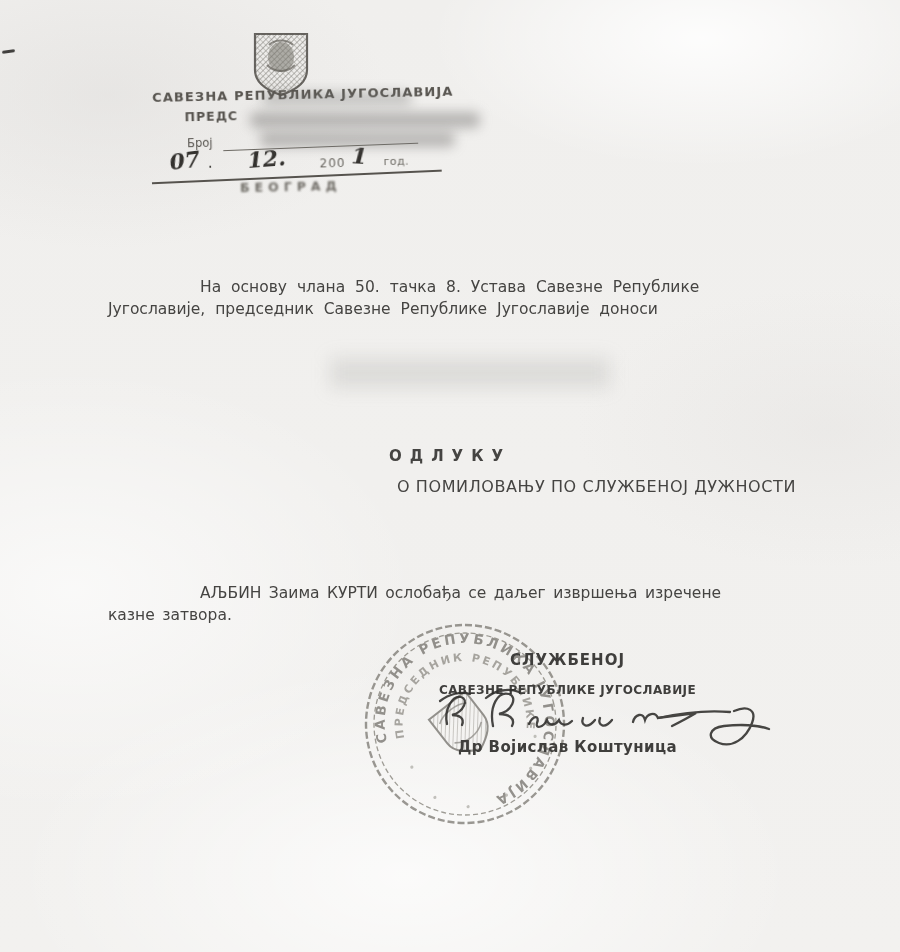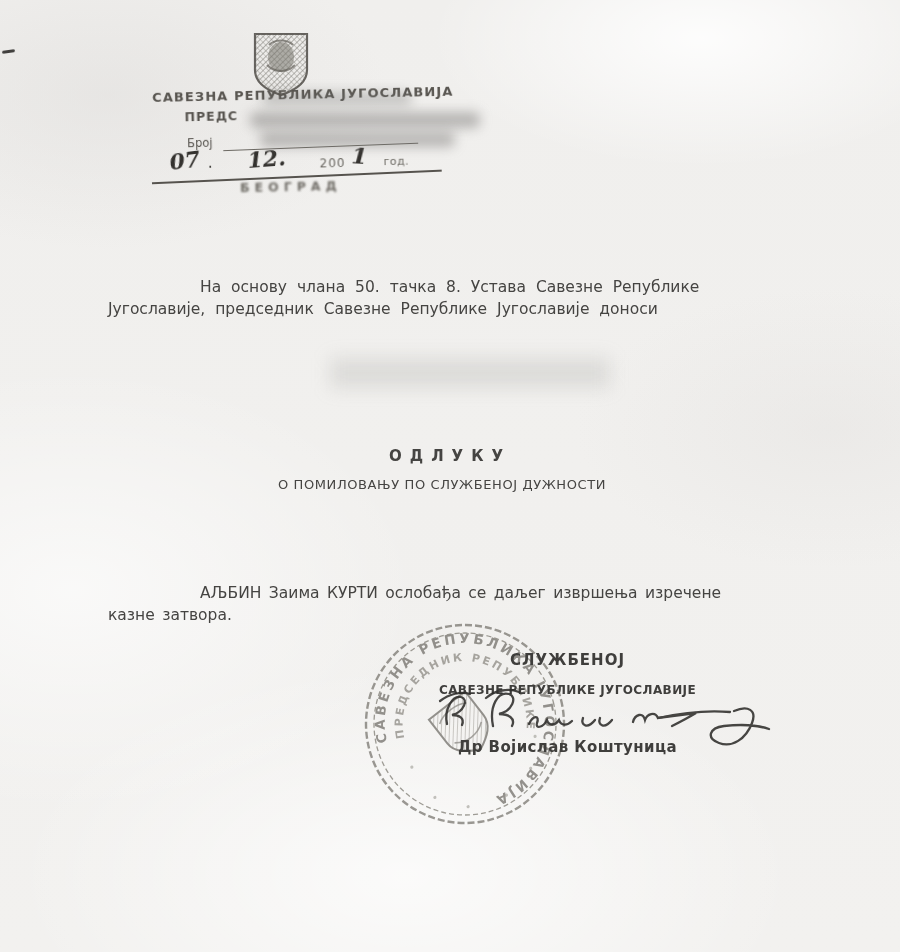--- a/index.html
+++ b/index.html
@@ -39,21 +39,21 @@
   .smudge{background:rgba(125,123,121,.5);border-radius:6px;filter:blur(6px);}
   .smudge-a{left:262px;top:92px;width:150px;height:13px;background:rgba(110,108,106,.35);}
   .smudge-b{left:250px;top:112px;width:230px;height:16px;}
   .smudge-c{left:260px;top:132px;width:195px;height:15px;background:rgba(115,113,111,.45);}
   .smudge-faint{left:330px;top:358px;width:280px;height:30px;background:rgba(150,148,146,.22);filter:blur(9px);}
   
   .para{color:#454442;font-size:15.5px;line-height:22px;white-space:pre-line;text-indent:92px;filter:blur(.3px);}
   .intro{left:108px;top:276px;width:662px;word-spacing:5px;}
   .decision{left:108px;top:582px;width:662px;word-spacing:2.5px;}
   .doc-title{left:120px;top:447px;width:660px;text-align:center;font-size:15px;font-weight:bold;letter-spacing:8px;color:#454442;filter:blur(.3px);}
-  .doc-subtitle{left:112px;top:477px;width:660px;text-align:center;font-size:13px;letter-spacing:.6px;color:#454442;filter:blur(.3px);}
+  .doc-subtitle{left:136px;top:477px;width:660px;text-align:right;font-size:16px;letter-spacing:.6px;color:#454442;filter:blur(.3px);}
   
   .sig-block{left:395px;top:651px;width:345px;text-align:center;color:#3f3e3c;z-index:3;filter:blur(.35px);}
   .sig-line1{font-size:15px;font-weight:bold;letter-spacing:1px;}
   .sig-line2{font-size:12px;font-weight:bold;letter-spacing:.4px;margin-top:14px;}
   .sig-name{left:395px;top:738px;width:345px;text-align:center;font-size:15px;font-weight:bold;letter-spacing:.4px;color:#3f3e3c;z-index:3;filter:blur(.4px);}
   
   .emblem-svg{left:251px;top:31px;z-index:1;filter:blur(.4px);opacity:.9;}
   .seal-svg{left:358px;top:613px;z-index:1;filter:blur(.6px);}
   .signature-svg{left:437px;top:684px;z-index:4;filter:blur(.3px);}
 </style>

